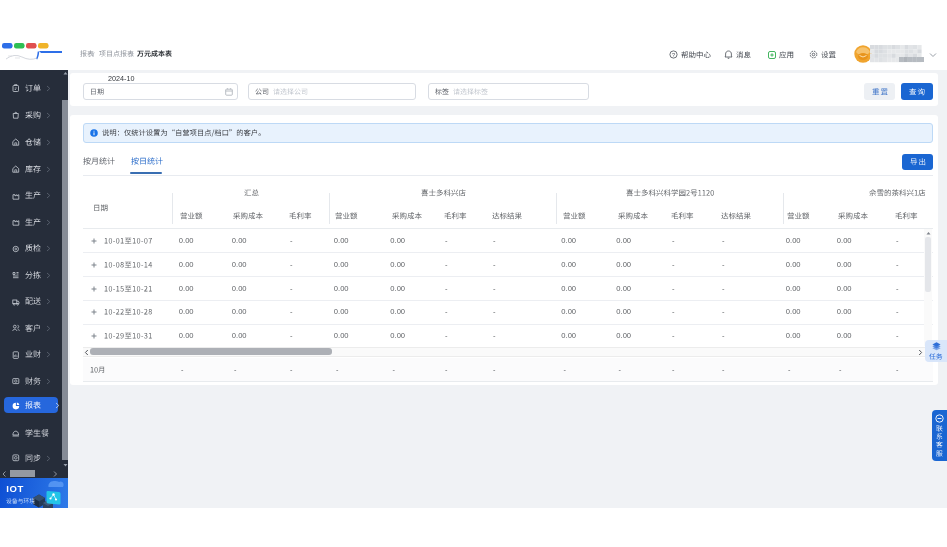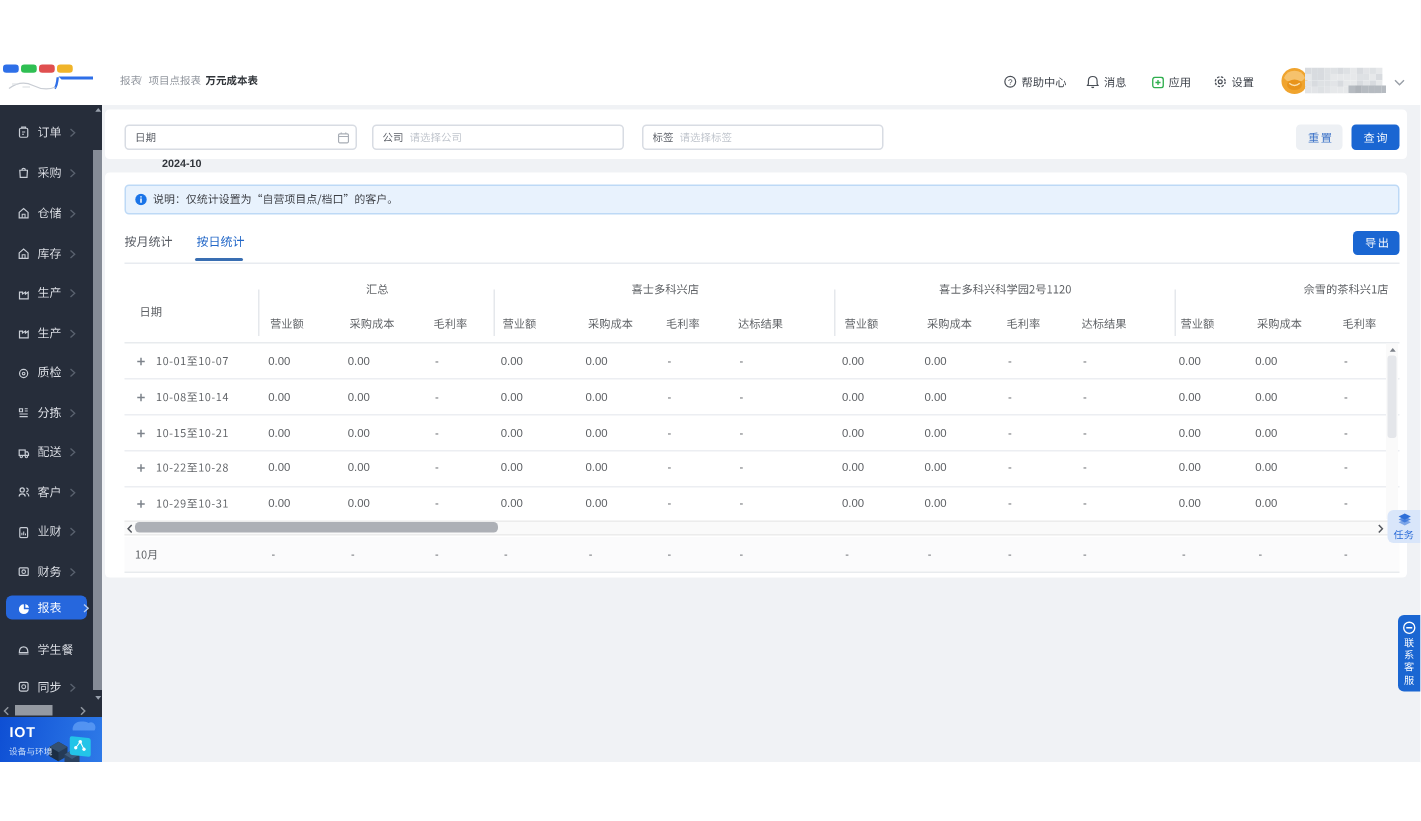--- a/index.html
+++ b/index.html
@@ -352,21 +352,21 @@
         <path fill="#d0e2fa" d="M0.7 -4.5C1 -4.2 1.4 -3.8 1.6 -3.6L1.9 -3.9C1.7 -4.1 1.3 -4.5 1 -4.8ZM0.2 -3.1V-2.6H1.1V-0.6C1.1 -0.3 0.9 -0.1 0.8 -0C0.9 0.1 1 0.2 1 0.3C1.1 0.2 1.3 0.1 2.3 -0.6C2.2 -0.7 2.2 -0.9 2.1 -1L1.5 -0.5V-3.1ZM2.8 -4.7V-4C2.8 -3.6 2.7 -3.1 2 -2.8C2 -2.7 2.2 -2.5 2.2 -2.4C3.1 -2.8 3.3 -3.5 3.3 -4V-4.3H4.3V-3.3C4.3 -2.9 4.4 -2.7 4.8 -2.7C4.8 -2.7 5.1 -2.7 5.2 -2.7C5.3 -2.7 5.4 -2.7 5.5 -2.7C5.5 -2.8 5.5 -3 5.5 -3.1C5.4 -3.1 5.3 -3.1 5.2 -3.1C5.1 -3.1 4.9 -3.1 4.8 -3.1C4.7 -3.1 4.7 -3.1 4.7 -3.3V-4.7ZM4.7 -1.9C4.5 -1.4 4.1 -1.1 3.8 -0.7C3.4 -1.1 3.1 -1.5 2.9 -1.9ZM2.2 -2.3V-1.9H2.5L2.4 -1.9C2.7 -1.3 3 -0.9 3.4 -0.5C3 -0.2 2.5 -0 2 0.1C2.1 0.2 2.2 0.4 2.2 0.5C2.7 0.3 3.3 0.1 3.8 -0.2C4.2 0.1 4.7 0.3 5.3 0.5C5.4 0.4 5.5 0.2 5.6 0.1C5 -0 4.5 -0.2 4.1 -0.5C4.6 -0.9 5 -1.5 5.2 -2.2L5 -2.3L4.9 -2.3Z M9.8 -4C9.5 -3.7 9.1 -3.4 8.7 -3.2C8.3 -3.4 8 -3.7 7.7 -3.9L7.8 -4ZM7.9 -4.9C7.7 -4.4 7.1 -3.8 6.2 -3.4C6.3 -3.3 6.5 -3.2 6.5 -3.1C6.9 -3.3 7.2 -3.5 7.4 -3.7C7.6 -3.4 7.9 -3.2 8.2 -3C7.5 -2.7 6.7 -2.5 6 -2.4C6 -2.3 6.1 -2.1 6.2 -2C7 -2.1 7.9 -2.4 8.7 -2.8C9.4 -2.4 10.3 -2.2 11.2 -2.1C11.2 -2.2 11.3 -2.4 11.4 -2.5C10.6 -2.6 9.8 -2.7 9.2 -3C9.7 -3.3 10.2 -3.7 10.5 -4.2L10.2 -4.4L10.1 -4.4H8.1C8.2 -4.5 8.3 -4.7 8.4 -4.8ZM7.2 -0.7H8.5V-0.1H7.2ZM7.2 -1.1V-1.7H8.5V-1.1ZM10.1 -0.7V-0.1H8.9V-0.7ZM10.1 -1.1H8.9V-1.7H10.1ZM6.8 -2.1V0.5H7.2V0.3H10.1V0.5H10.6V-2.1Z M11.9 -1.4V-1H15.5V-1.4ZM13.1 -4.7C13 -3.9 12.7 -2.8 12.6 -2.2L12.9 -2.2H13H16.3C16.1 -0.9 16 -0.3 15.8 -0.1C15.7 -0 15.6 -0 15.5 -0C15.3 -0 14.9 -0 14.4 -0.1C14.5 0.1 14.6 0.2 14.6 0.4C15 0.4 15.4 0.4 15.6 0.4C15.9 0.4 16 0.3 16.2 0.2C16.4 -0.1 16.6 -0.7 16.8 -2.4C16.8 -2.5 16.8 -2.6 16.8 -2.6H13.1C13.2 -2.9 13.3 -3.3 13.3 -3.7H16.7V-4.1H13.4L13.5 -4.7Z M21.3 -2.9C21.8 -2.4 22.3 -1.7 22.5 -1.3L22.9 -1.6C22.6 -2 22.1 -2.6 21.7 -3.1ZM17.6 -0.6 17.7 -0.2C18.2 -0.4 18.8 -0.6 19.4 -0.8L19.3 -1.2L18.7 -1V-2.4H19.3V-2.8H18.7V-4.1H19.4V-4.5H17.6V-4.1H18.3V-2.8H17.7V-2.4H18.3V-0.8ZM19.7 -4.5V-4.1H21.1C20.8 -3.1 20.2 -2.2 19.5 -1.6C19.6 -1.5 19.7 -1.3 19.8 -1.2C20.2 -1.6 20.6 -2 20.9 -2.6V0.4H21.3V-3.3C21.4 -3.6 21.5 -3.8 21.6 -4.1H22.9V-4.5Z M26 -1.7H27.8V-1.4H26ZM26 -2.4H27.8V-2H26ZM26.6 -4.8C26.7 -4.7 26.7 -4.6 26.8 -4.4H25.5V-4.1H28.4V-4.4H27.2C27.2 -4.6 27.1 -4.8 27 -4.9ZM27.5 -4C27.5 -3.8 27.4 -3.6 27.3 -3.4H26.3L26.5 -3.4C26.5 -3.6 26.4 -3.8 26.3 -4L26 -3.9C26 -3.8 26.1 -3.5 26.2 -3.4H25.3V-3H28.6V-3.4H27.7C27.8 -3.5 27.9 -3.7 27.9 -3.9ZM25.6 -2.7V-1H26.2C26.1 -0.4 25.9 -0 24.9 0.1C25 0.2 25.1 0.4 25.2 0.5C26.2 0.2 26.5 -0.2 26.6 -1H27.1V-0.2C27.1 0.1 27.2 0.2 27.3 0.3C27.4 0.4 27.6 0.4 27.7 0.4C27.8 0.4 28 0.4 28.1 0.4C28.2 0.4 28.4 0.4 28.4 0.3C28.5 0.3 28.6 0.2 28.7 0.2C28.7 0.1 28.7 -0.2 28.7 -0.4C28.6 -0.5 28.5 -0.5 28.4 -0.6C28.4 -0.4 28.4 -0.2 28.4 -0.1C28.3 -0 28.3 0 28.2 0C28.2 0 28.1 0 28 0C28 0 27.8 0 27.8 0C27.7 0 27.6 0 27.6 0C27.6 -0 27.6 -0.1 27.6 -0.2V-1H28.3V-2.7ZM23.4 -0.7 23.5 -0.3C24 -0.5 24.7 -0.7 25.2 -1L25.2 -1.4L24.6 -1.2V-3H25.1V-3.5H24.6V-4.8H24.1V-3.5H23.5V-3H24.1V-1C23.9 -0.9 23.6 -0.8 23.4 -0.7Z"></path>
       </svg>
     </div>
 <div style="position:absolute;left:70px;top:73px;width:868px;height:33px;background:#fff;border-radius:3px"></div>
 <div style="position:absolute;left:83px;top:83px;width:155px;height:16.5px;background:#fff;border:1px solid #d8dce3;border-radius:3px"></div>
 <div style="position:absolute;left:90px;top:88.4px;">
       <svg class="" style="" width="15" height="9" viewBox="0 -6.2 15 9" xmlns="http://www.w3.org/2000/svg">
         <path fill="#5a5e66" d="M1.8 -2.5H5.3V-0.5H1.8ZM1.8 -3V-4.9H5.3V-3ZM1.2 -5.4V0.5H1.8V0H5.3V0.4H5.8V-5.4Z M8.2 -1C8 -0.5 7.7 -0.1 7.3 0.3C7.4 0.3 7.6 0.5 7.7 0.6C8.1 0.2 8.5 -0.3 8.7 -0.9ZM9.2 -0.8C9.5 -0.5 9.8 0 10 0.3L10.4 0C10.3 -0.2 9.9 -0.7 9.7 -1ZM13 -5.1V-3.9H11.6V-5.1ZM11.1 -5.5V-3C11.1 -2 11 -0.6 10.4 0.3C10.5 0.3 10.8 0.5 10.8 0.6C11.3 -0.1 11.4 -1 11.5 -1.8H13V-0.1C13 -0 12.9 0 12.8 0C12.7 0 12.4 0 12 0C12.1 0.2 12.2 0.4 12.2 0.5C12.7 0.5 13 0.5 13.2 0.4C13.4 0.4 13.5 0.2 13.5 -0.1V-5.5ZM13 -3.5V-2.3H11.5C11.6 -2.5 11.6 -2.8 11.6 -3V-3.5ZM9.7 -5.8V-4.9H8.4V-5.8H8V-4.9H7.4V-4.5H8V-1.6H7.3V-1.1H10.7V-1.6H10.2V-4.5H10.7V-4.9H10.2V-5.8ZM8.4 -4.5H9.7V-3.9H8.4ZM8.4 -3.4H9.7V-2.8H8.4ZM8.4 -2.3H9.7V-1.6H8.4Z"></path>
       </svg>
     </div>
-<div style="position:absolute;left:108px;top:104px;font-size:7.2px;line-height:9px;color:#32363c;font-weight:700;letter-spacing:0px;white-space:nowrap">2024-10</div>
+<div style="position:absolute;left:108px;top:74px;font-size:7.2px;line-height:9px;color:#32363c;font-weight:400;letter-spacing:0px;white-space:nowrap">2024-10</div>
 <svg style="position:absolute;left:225px;top:88px" width="8" height="8" xmlns="http://www.w3.org/2000/svg">
 <rect x="0.7" y="1.2" width="6.6" height="6" rx="0.8" fill="none" stroke="#a8adb5" stroke-width="0.8"></rect>
 <path d="M0.7 3 L7.3 3 M2.5 1.2 L2.5 0.3 M5.5 1.2 L5.5 0.3" stroke="#a8adb5" stroke-width="0.8"></path>
     </svg>
 <div style="position:absolute;left:248px;top:83px;width:168px;height:16.5px;background:#fff;border:1px solid #d8dce3;border-radius:3px"></div>
 <div style="position:absolute;left:255px;top:88.4px;">
       <svg class="" style="" width="15" height="9" viewBox="0 -6.2 15 9" xmlns="http://www.w3.org/2000/svg">
         <path fill="#5a5e66" d="M2.3 -5.7C1.9 -4.6 1.1 -3.6 0.4 -3C0.5 -2.9 0.7 -2.7 0.8 -2.6C1.6 -3.3 2.4 -4.4 2.8 -5.5ZM4.7 -5.7 4.1 -5.5C4.7 -4.5 5.6 -3.3 6.3 -2.6C6.4 -2.8 6.6 -3 6.7 -3.1C6 -3.6 5.1 -4.8 4.7 -5.7ZM1.1 0.1C1.4 0 1.8 -0 5.5 -0.3C5.7 0 5.8 0.3 5.9 0.5L6.5 0.2C6.1 -0.4 5.4 -1.4 4.8 -2.1L4.3 -1.9C4.6 -1.6 4.9 -1.2 5.1 -0.8L1.9 -0.6C2.6 -1.4 3.2 -2.4 3.8 -3.5L3.3 -3.7C2.7 -2.6 1.8 -1.4 1.6 -1C1.3 -0.7 1.1 -0.5 0.9 -0.5C1 -0.3 1.1 -0 1.1 0.1Z M7.7 -4.2V-3.7H11.9V-4.2ZM7.6 -5.4V-4.9H12.7V-0.2C12.7 -0.1 12.6 -0.1 12.5 -0.1C12.4 -0 11.9 -0 11.4 -0.1C11.5 0.1 11.6 0.4 11.6 0.5C12.2 0.5 12.6 0.5 12.9 0.4C13.1 0.3 13.2 0.1 13.2 -0.2V-5.4ZM8.6 -2.5H10.9V-1.2H8.6ZM8.1 -3V-0.2H8.6V-0.7H11.4V-3Z"></path>
       </svg>
     </div>

